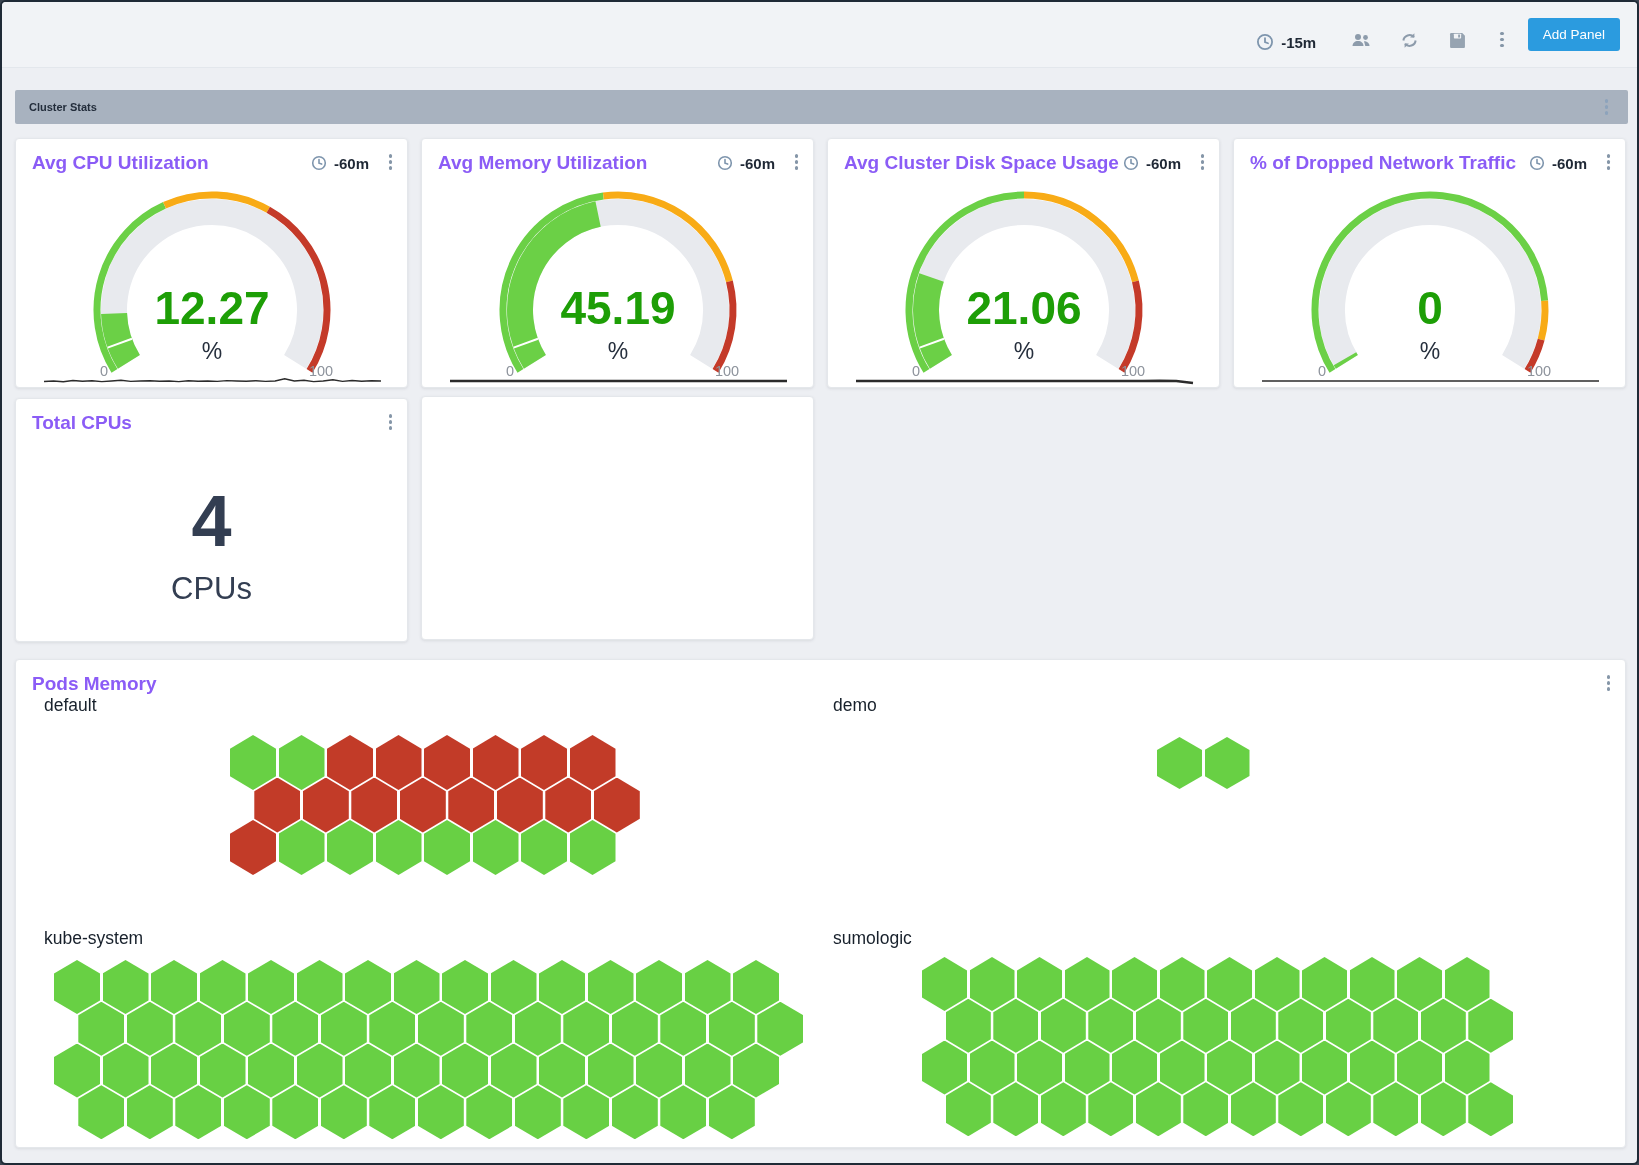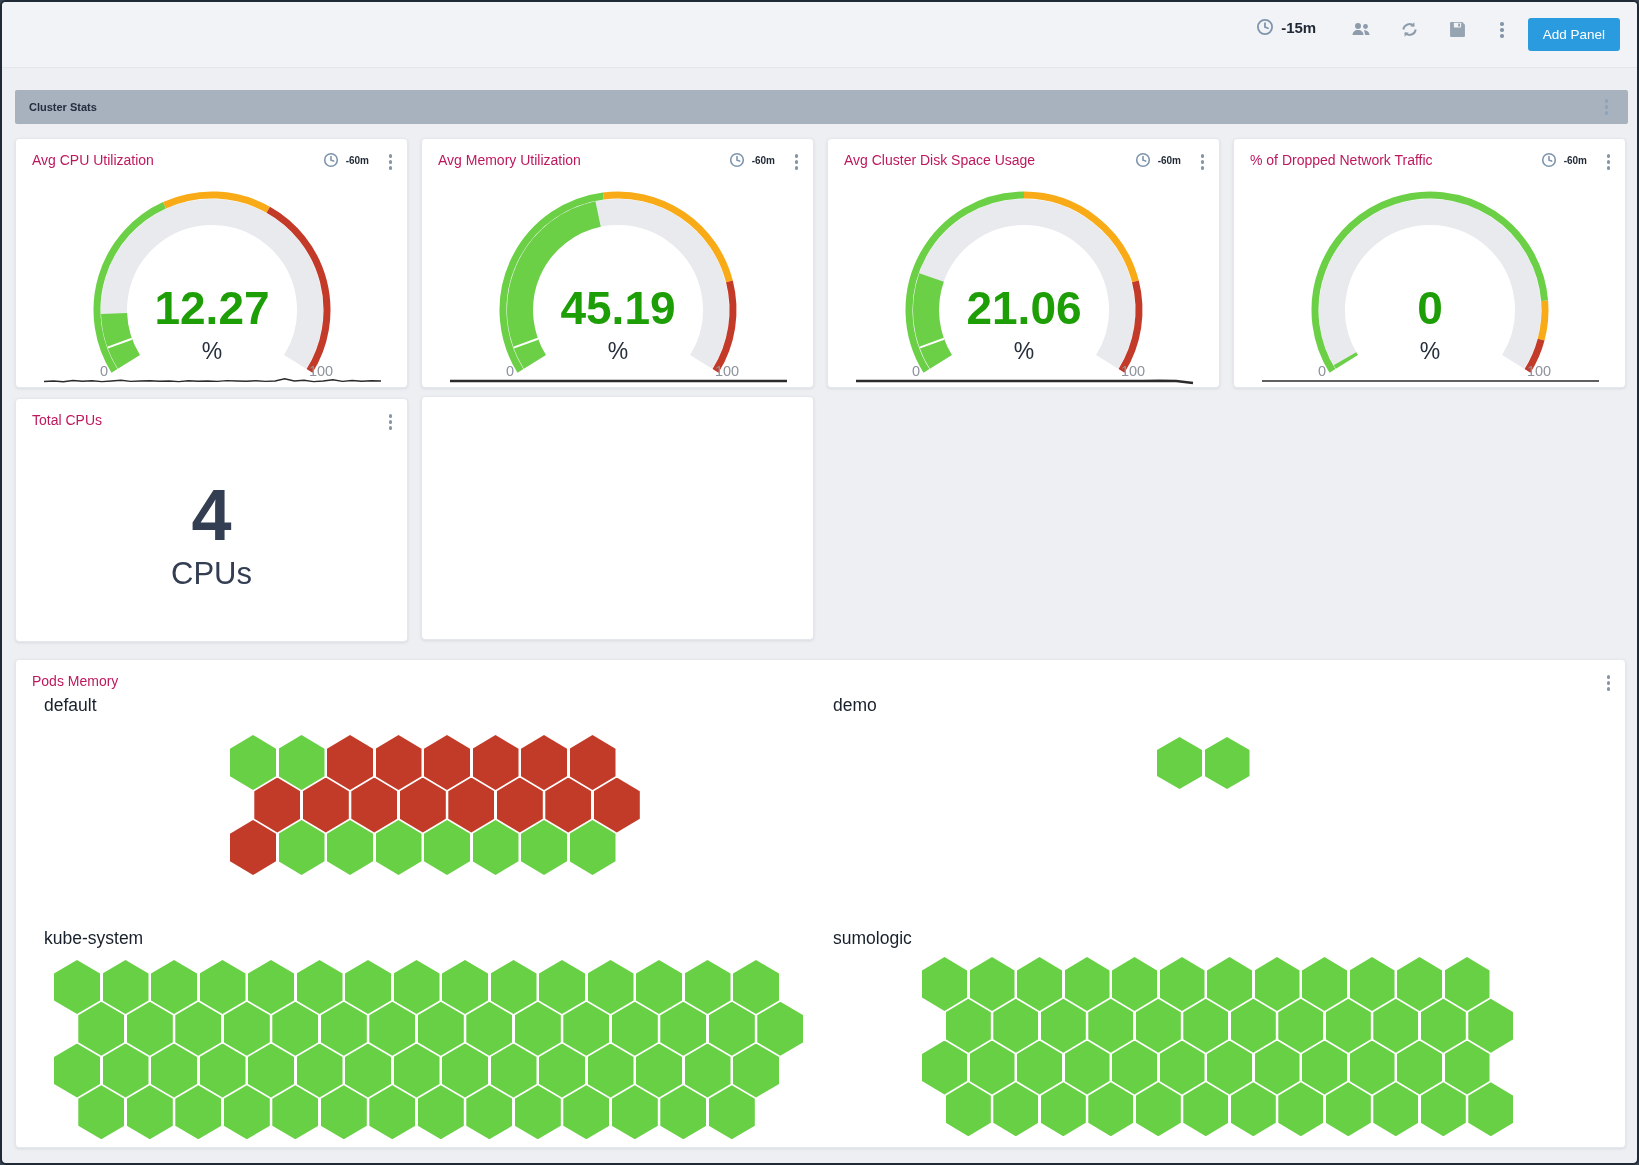--- a/index.html
+++ b/index.html
@@ -9,21 +9,21 @@
     position:relative; width:1639px; height:1165px; margin:0 auto;
     background:#edeff3; border:2px solid #1f2a36; border-radius:6px; overflow:hidden;
   }
   
   .hdr{
     position:absolute; left:0; top:0; right:0; height:66px;
     background:#f1f3f6; border-bottom:1px solid #e3e7ec;
     display:flex; align-items:center; padding:0 17px;
   }
   .hdr h1{ font-size:23px; font-weight:400; color:#2d3b49; letter-spacing:.2px; }
-  .hdr-right{ margin-left:auto; display:flex; align-items:flex-start; }
+  .hdr-right{ margin-left:auto; display:flex; align-items:flex-end; }
   .timebadge{ display:flex; align-items:center; gap:7px; font-size:15px; font-weight:700; color:#1f2835; cursor:pointer; }
   .hicon{ display:inline-flex; align-items:center; justify-content:center; width:22px; height:22px; cursor:pointer; }
   .sp34{ width:34px; } .sp26{ width:26px; }
   .kebab{ display:inline-flex; flex-direction:column; gap:2.5px; padding:4px 6px; cursor:pointer; }
   .kebab i{ width:3.5px; height:3.5px; border-radius:50%; background:#8596a8; }
   .kebab.light i{ background:#8da3bc; }
   .btn-add{
     margin-left:18px; background:#2b9bdf; color:#fff; border:none; border-radius:3px;
     font-family:inherit; font-size:13.5px; padding:9px 15px; cursor:pointer;
   }
@@ -33,29 +33,29 @@
     background:#a8b2bf; border-radius:2px; display:flex; align-items:center; padding:0 14px; cursor:pointer;
   }
   .section-bar .stitle{ font-size:11px; font-weight:700; color:#232d3b; }
   .section-bar .kebab{ margin-left:auto; }
   
   .panel{
     position:absolute; background:#fff; border:1px solid #e4e7eb; border-radius:4px;
     box-shadow:0 1px 3px rgba(40,50,60,.10);
   }
   .phead{ position:relative; display:flex; align-items:center; padding:13px 38px 0 16px; }
-  .ptitle{ font-size:14px; font-weight:400; color:#be185d; }
-  .phead .timebadge{ margin-left:auto; font-size:10px; }
+  .ptitle{ font-size:19px; font-weight:700; color:#8b5cf6; }
+  .phead .timebadge{ margin-left:auto; font-size:15px; }
   .phead .kebab{ position:absolute; right:9px; top:11px; }
   
   .vwrap{ text-align:center; }
   .vnum{ color:#333e52; font-weight:700; }
   .vunit{ color:#333e52; font-weight:400; }
   .cpu-num{ font-size:72px; line-height:78px; margin-top:48px; }
-  .cpu-unit{ font-size:31px; margin-top:2px; }
+  .cpu-unit{ font-size:31px; margin-top:11px; }
   .mem-num{ font-size:54px; line-height:64px; margin-top:60px; }
   .mem-unit{ font-size:33px; margin-top:4px; }
   
   .ns-label{ position:absolute; font-size:17.5px; color:#17202b; }
   .hexcell{ position:absolute; clip-path:polygon(50% 0,100% 25%,100% 75%,50% 100%,0 75%,0 25%); }
   
   .callout{ font-size:14px; fill:#4f565e; }
 </style>
 </head>
 <body>

